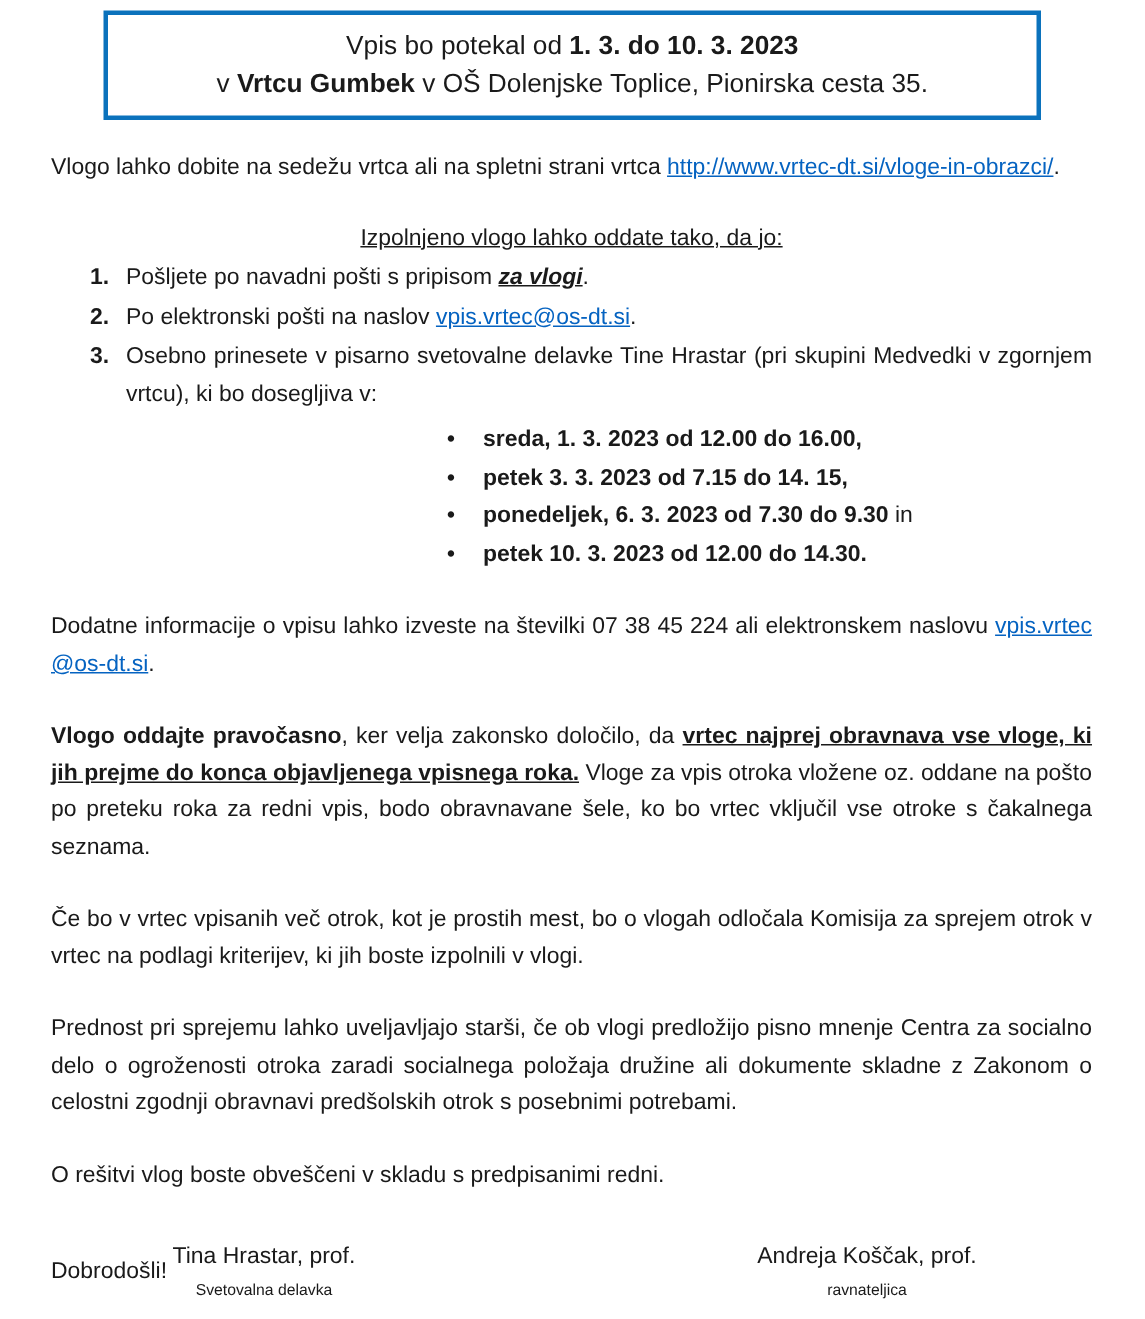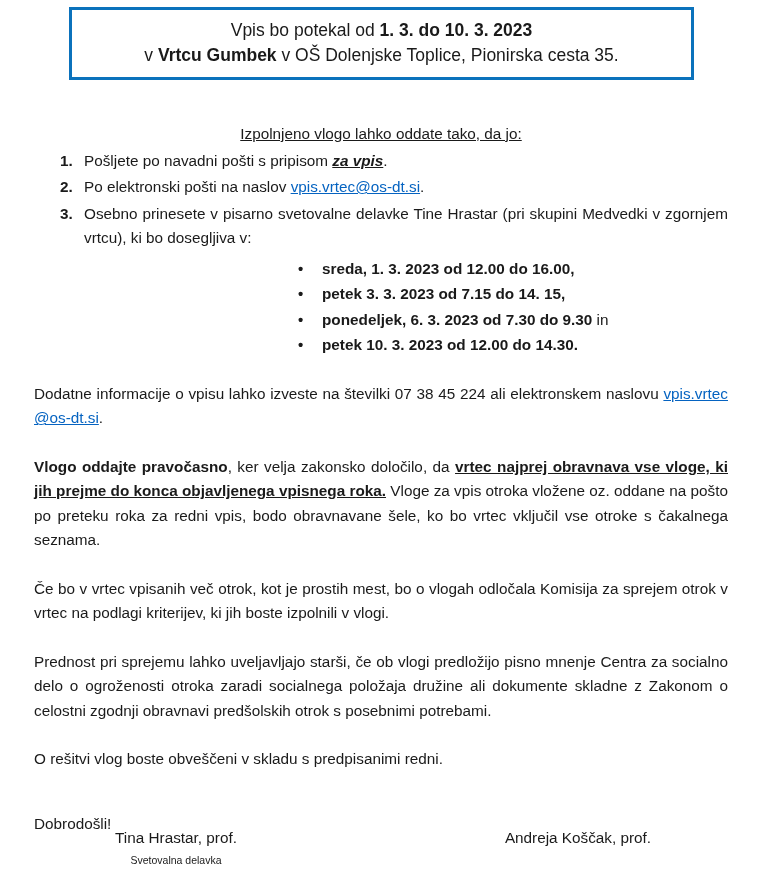--- a/index.html
+++ b/index.html
@@ -163,28 +163,31 @@
     <div class="title-line">
       <span>Vpis bo potekal od </span><b>1. 3. do 10. 3. 2023</b>
     </div>
     <div class="title-line">
       <span>v </span><b>Vrtcu Gumbek</b><span> v OŠ Dolenjske Toplice, Pionirska cesta 35.</span>
     </div>
   </div>
 
   <div class="body-wrap">
 
+    <p class="para">
+      <span>Vlogo lahko dobite na sedežu vrtca ali na spletni strani vrtca </span><a class="link" href="#">http://www.vrtec-dt.si/vloge-in-obrazci/</a><span>.</span>
+    </p>
 
     <div class="gap-md"></div>
 
     <div class="sub-head">Izpolnjeno vlogo lahko oddate tako, da jo:</div>
 
     <ol class="num-list">
       <li>
-        <span class="marker">1.</span><span>Pošljete po navadni pošti s pripisom </span><span class="biu">za vpis</span><span>.</span>
+        <span class="marker">1.</span><span>Pošljete po navadni pošti s pripisom </span><span class="biu">za vlogi</span><span>.</span>
       </li>
       <li>
         <span class="marker">2.</span><span>Po elektronski pošti na naslov </span><a class="link" href="#">vpis.vrtec@os-dt.si</a><span>.</span>
       </li>
       <li>
         <span class="marker">3.</span><span>Osebno prinesete v pisarno svetovalne delavke Tine Hrastar (pri skupini Medvedki v zgornjem vrtcu), ki bo dosegljiva v:</span>
       </li>
     </ol>
 
     <ul class="bul-list">
@@ -232,16 +235,17 @@
 
   </div>
 
   <div class="sig-row">
     <div class="sig-block sig-left">
       <div class="sig-name">Tina Hrastar, prof.</div>
       <div class="sig-role">Svetovalna delavka</div>
     </div>
     <div class="sig-block sig-right">
       <div class="sig-name">Andreja Koščak, prof.</div>
+      <div class="sig-role">ravnateljica</div>
     </div>
   </div>
 
 </div>
 
 </body></html>

